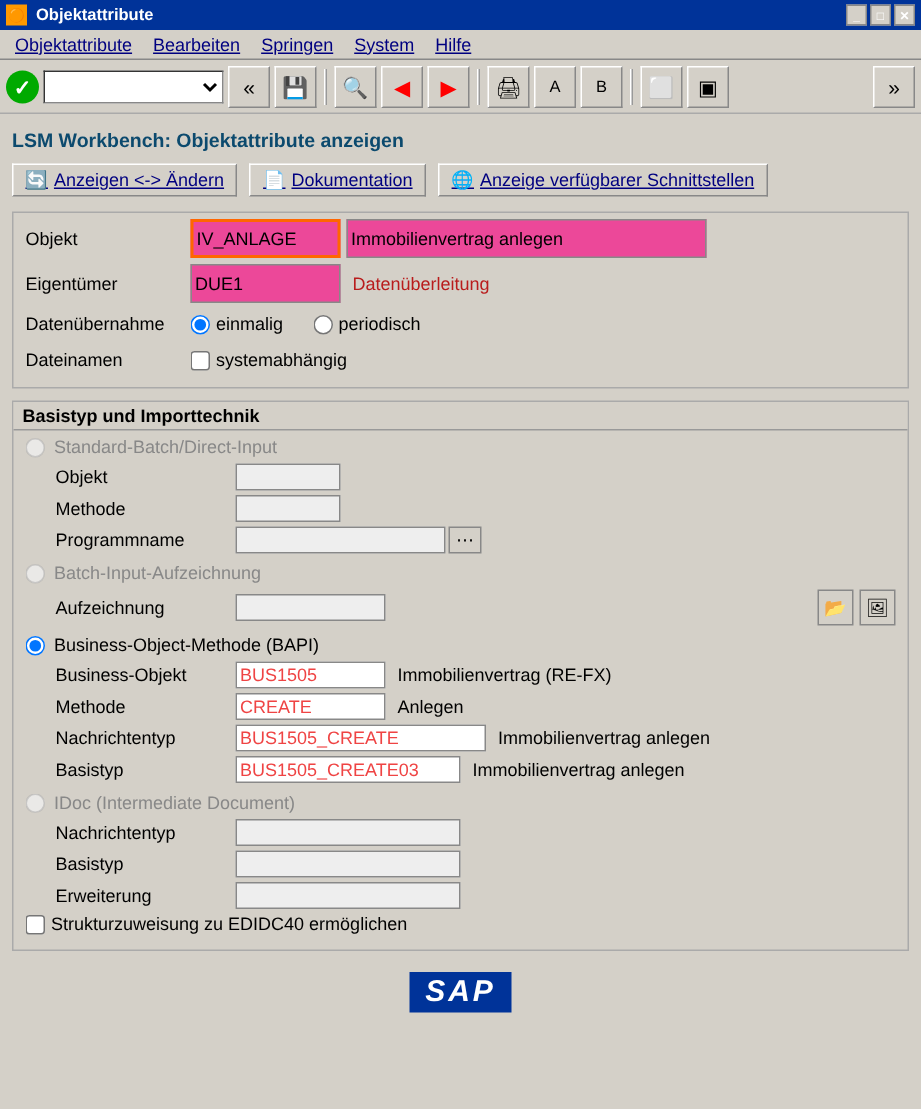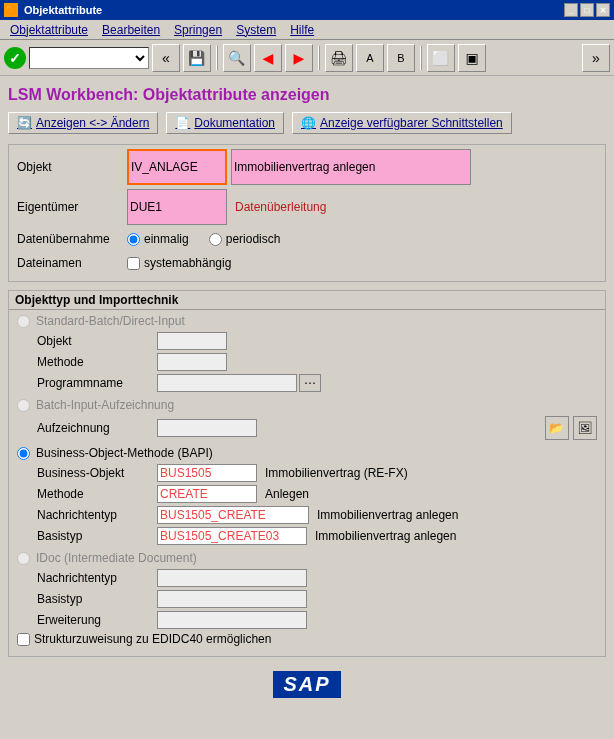--- a/index.html
+++ b/index.html
@@ -126,23 +126,23 @@
     
     .main-content {
       background: #d4d0c8;
       padding: 4px 8px;
       height: calc(739px - 20px - 20px - 36px);
       overflow-y: auto;
     }
 
     
     .page-title {
-      font-size: 16px;
+      font-size: 13px;
       font-weight: bold;
-      color: #a21caf;
+      color: #0c4a6e;
       padding: 6px 0 8px 0;
     }
 
     
     .action-bar {
       display: flex;
       gap: 8px;
       margin-bottom: 10px;
       align-items: center;
     }
@@ -183,22 +183,22 @@
       font-size: 12px;
       color: #000;
       flex-shrink: 0;
     }
     .form-value {
       font-size: 12px;
       color: #b91c1c;
     }
     .form-input {
       border: 1px solid #888;
-      background: #f9a8d4;
-      height: 36px;
+      background: #ec4899;
+      height: 26px;
       font-size: 12px;
       padding: 0 2px;
     }
     .radio-group {
       display: flex;
       gap: 20px;
       align-items: center;
     }
     .radio-item {
       display: flex;
@@ -419,21 +419,21 @@
         <label class="checkbox-item">
           <input type="checkbox" style="">
           <span>systemabhängig</span>
         </label>
       </div>
 
     </div>
   </div>
 
   <div class="objtyp-section">
-    <div class="objtyp-header">Objekttyp und Importtechnik</div>
+    <div class="objtyp-header">Basistyp und Importtechnik</div>
     <div class="objtyp-body">
 
       <div class="sub-section">
         <div class="sub-label">
           <input type="radio" name="objtyp" disabled="" style="">
           <span>Standard-Batch/Direct-Input</span>
         </div>
         <div class="sub-field-row">
           <span class="sub-field-label">Objekt</span>
           <input type="text" class="sub-field-input" style="width: 70px;" value="">
@@ -476,21 +476,21 @@
           <input type="text" class="sub-field-input active-bg" style="width: 100px;" value="BUS1505">
           <span class="sub-field-desc">Immobilienvertrag (RE-FX)</span>
         </div>
         <div class="sub-field-row">
           <span class="sub-field-label">Methode</span>
           <input type="text" class="sub-field-input active-bg" style="width: 100px;" value="CREATE">
           <span class="sub-field-desc">Anlegen</span>
         </div>
         <div class="sub-field-row">
           <span class="sub-field-label">Nachrichtentyp</span>
-          <input type="text" class="sub-field-input active-bg" style="width: 152px;" value="BUS1505_CREATE">
+          <input type="text" class="sub-field-input active-bg" style="width: 167px;" value="BUS1505_CREATE">
           <span class="sub-field-desc">Immobilienvertrag anlegen</span>
         </div>
         <div class="sub-field-row">
           <span class="sub-field-label">Basistyp</span>
           <input type="text" class="sub-field-input active-bg" style="width: 150px;" value="BUS1505_CREATE03">
           <span class="sub-field-desc">Immobilienvertrag anlegen</span>
         </div>
       </div>
 
       <div class="sub-section">

